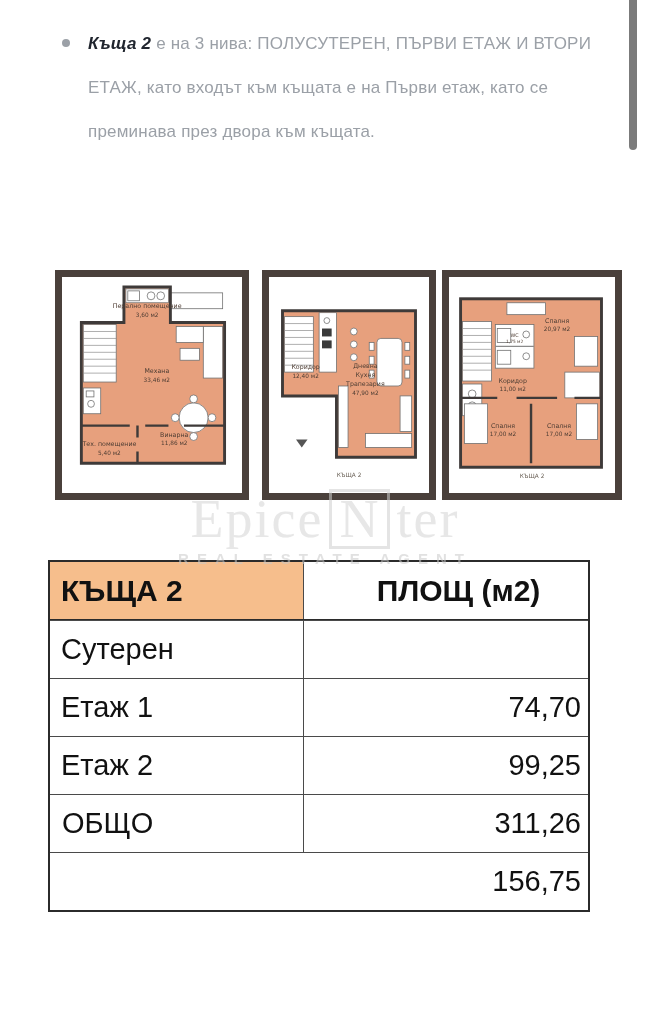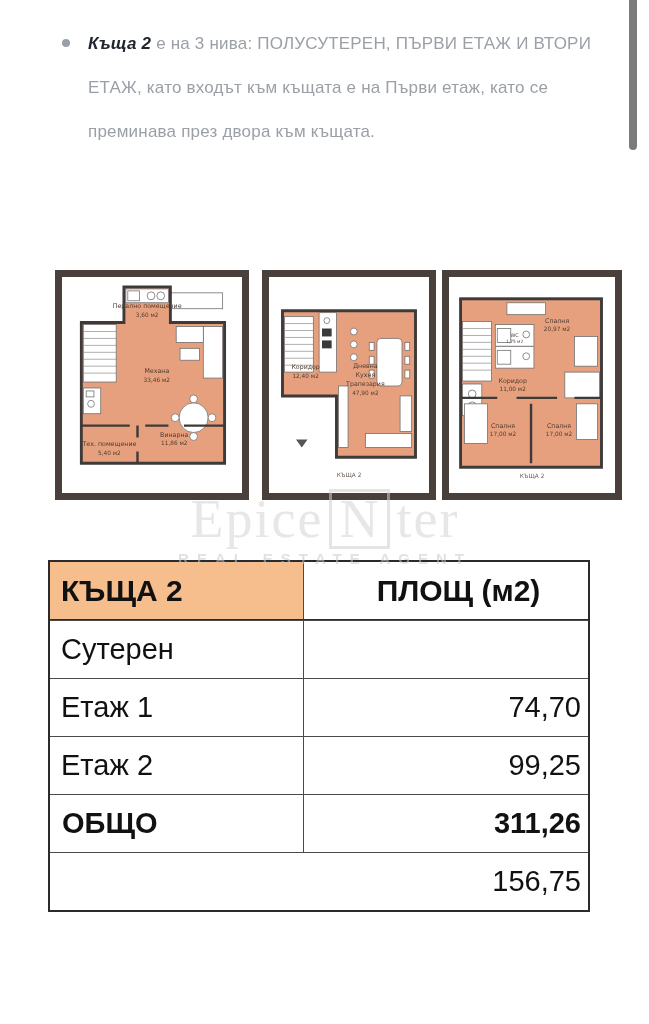--- a/index.html
+++ b/index.html
@@ -41,21 +41,21 @@
   .area-table{position:absolute;left:48px;top:560px;width:542px;height:352px;
         border:2.5px solid #2b2b2b;box-sizing:border-box;display:flex;flex-direction:column;z-index:1;}
   .t-row{flex:1;display:flex;border-top:1.5px solid #4a4a4a;}
   .t-row:first-child{border-top:none;}
   .t-row.header{border-bottom:1px solid #2b2b2b;}
   .t-cell{box-sizing:border-box;display:flex;align-items:center;font-size:29px;color:#111;}
   .t-label{width:254px;padding-left:11px;border-right:1.5px solid #4a4a4a;}
   .t-value{flex:1;justify-content:flex-end;padding-right:7px;margin-left:25px;}
   .header .t-label{background:#f6be8c;font-weight:bold;font-size:30px;}
   .header .t-value{justify-content:center;font-weight:bold;font-size:30px;padding-right:0;}
-  .t-row.bold .t-cell{font-weight:bold;padding-left:12px;}
+  .t-row.bold .t-cell{font-weight:normal;padding-left:12px;}
 </style>
 </head>
 <body>
 
 <div id="page">
 
   <div class="scroll-thumb"></div>
 
   <div class="intro">
     <div class="bullet"></div>

